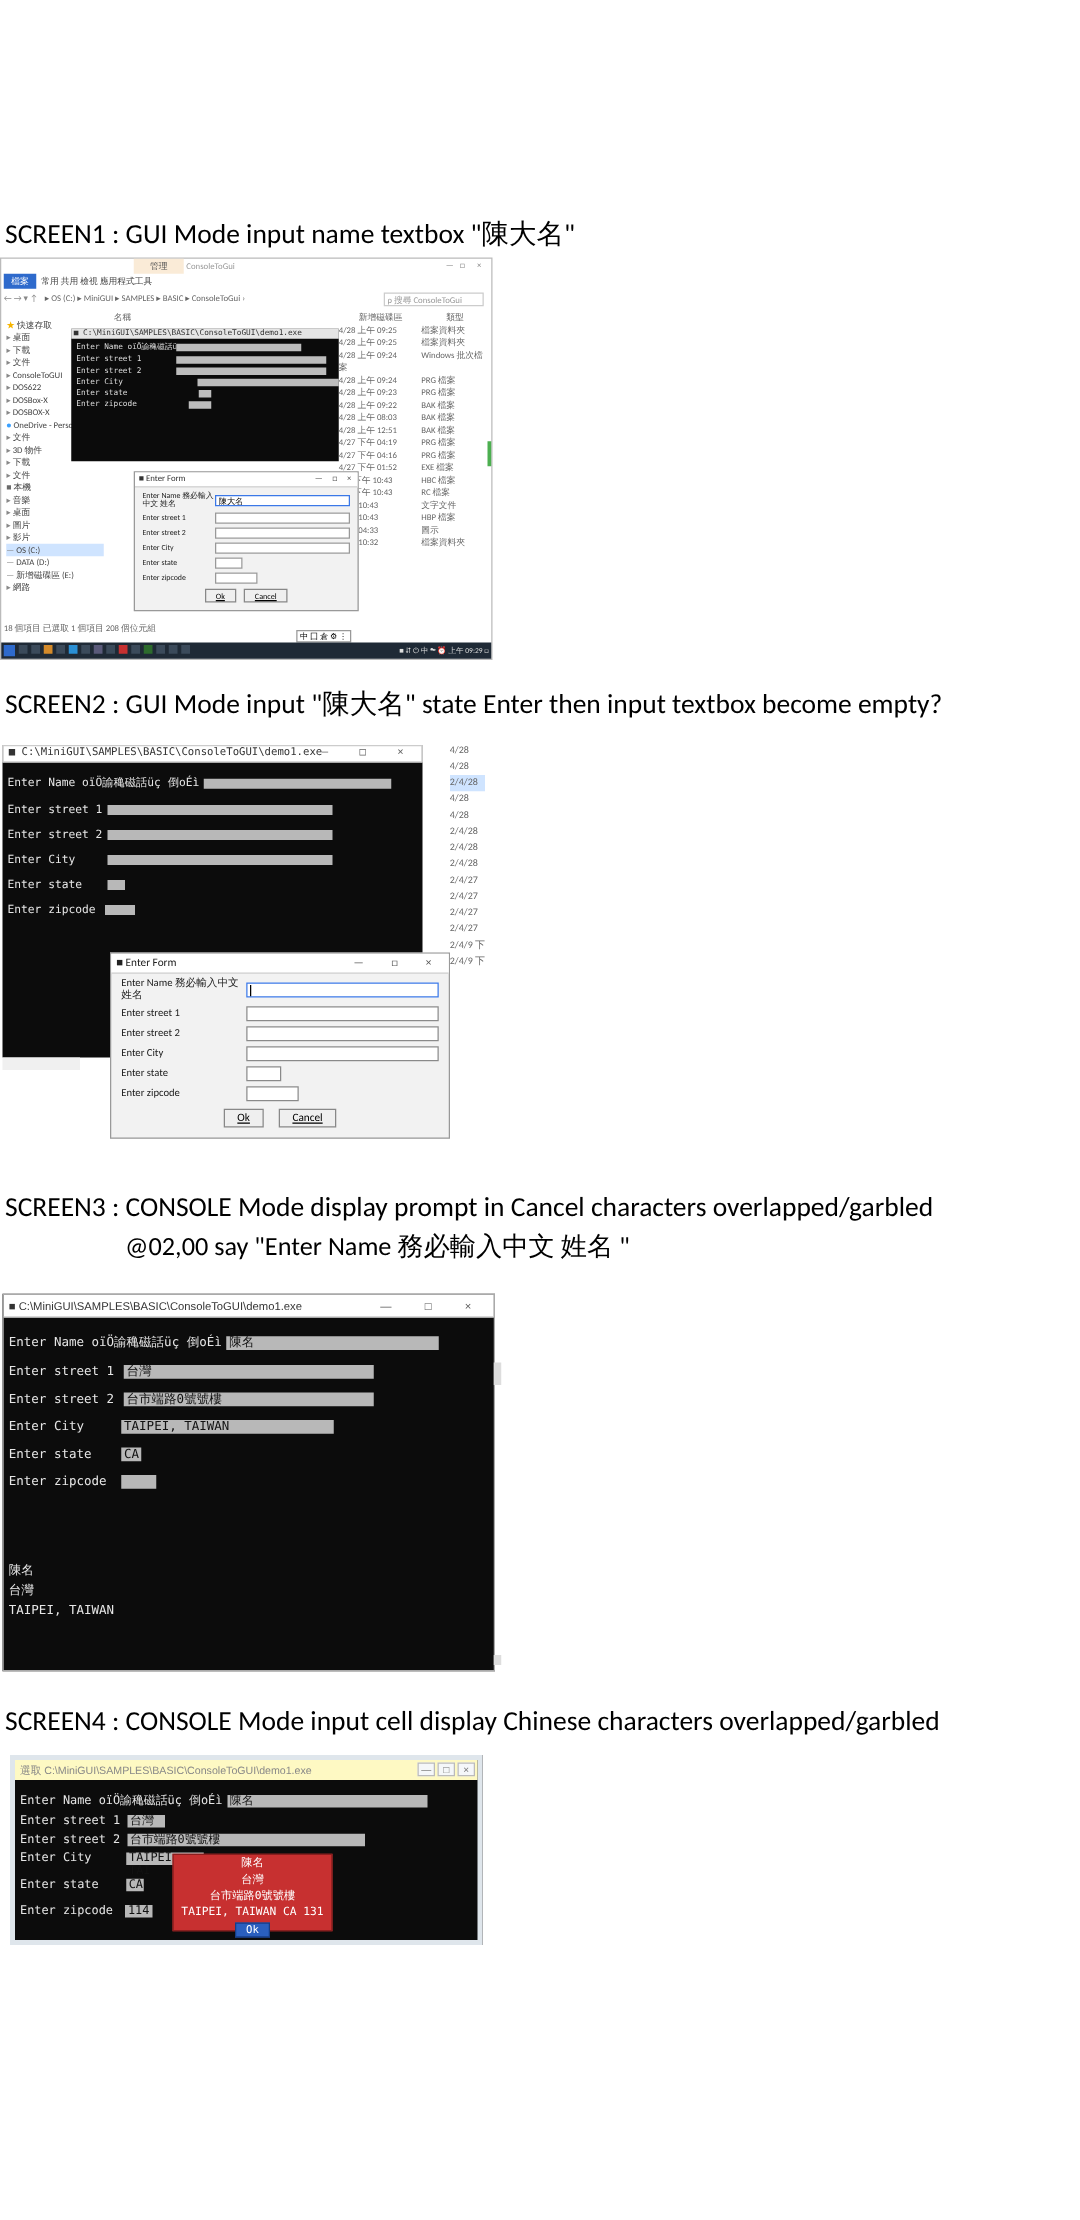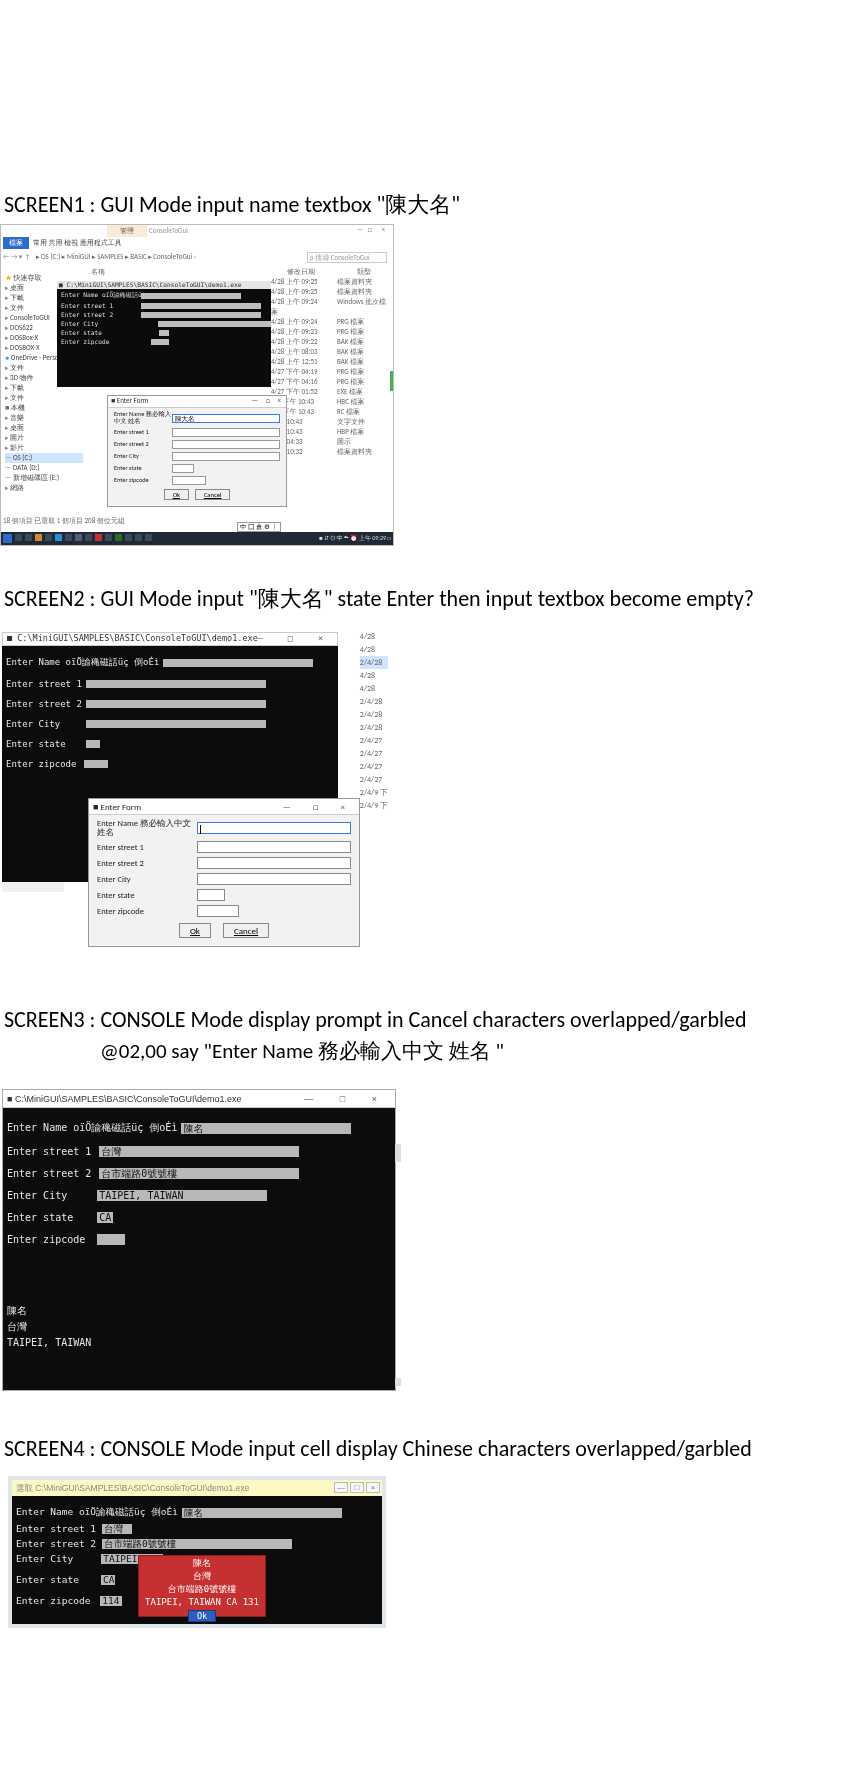--- a/index.html
+++ b/index.html
@@ -1,17 +1,17 @@
 <!DOCTYPE html>
 <html><head>
 <meta charset="utf-8">
 <style>
   * { box-sizing: border-box; margin: 0; padding: 0; }
   body { font-family: "Segoe UI", Calibri, Arial, sans-serif; background: #fff; color: #000; width: 864px; }
-  .caption { font-size: 22px; margin: 20px 0 4px 4px; font-weight: 400; }
+  .caption { font-size: 22px; margin: 2px 0 4px 4px; font-weight: 400; }
   .sub-caption { font-size: 21px; margin: 0 0 10px 100px; }
   .spacer-top { height: 170px; }
 
   
   .s1 { position: relative; width: 394px; height: 322px; border: 1px solid #bbb; background: #fff; font-size: 7px; }
   .s1 .ribbon-tab { position: absolute; left: 106px; top: 0; width: 40px; height: 12px; background: #faebd7; color: #555; text-align: center; line-height: 12px; }
   .s1 .ribbon-right { position: absolute; left: 148px; top: 0; color: #999; line-height: 12px; }
   .s1 .win-min { position: absolute; right: 30px; top: 0; color: #888; }
   .s1 .win-btns { position: absolute; right: 4px; top: 0; color: #888; letter-spacing: 4px; }
   .s1 .menu-file { position: absolute; left: 2px; top: 12px; background: #2e6acc; color: #fff; padding: 1px 6px; }
@@ -113,21 +113,21 @@
   <div class="win-btns">□  ×</div>
   <div class="menu-file">檔案</div>
   <div class="menu-items">常用   共用   檢視   應用程式工具</div>
   <div class="addr-bar">
     <span class="addr-nav">← → ▾ ↑</span>
     <span class="addr-path">▸ OS (C:) ▸ MiniGUI ▸ SAMPLES ▸ BASIC ▸ ConsoleToGui ›</span>
     <div class="addr-search">ρ <span>搜尋 ConsoleToGui</span></div>
   </div>
   <div class="columns-row">
     <span class="col-name">名稱</span>
-    <span class="col-date">修改日期</span>
+    <span class="col-date">新增磁碟區</span>
     <span class="col-type">類型</span>
   </div>
   <div class="tree">
     <div class="star">快速存取</div>
     <div class="folder">桌面</div>
     <div class="folder">下載</div>
     <div class="folder">文件</div>
     <div class="folder">ConsoleToGUI</div>
     <div class="folder">DOS622</div>
     <div class="folder">DOSBox-X</div>

